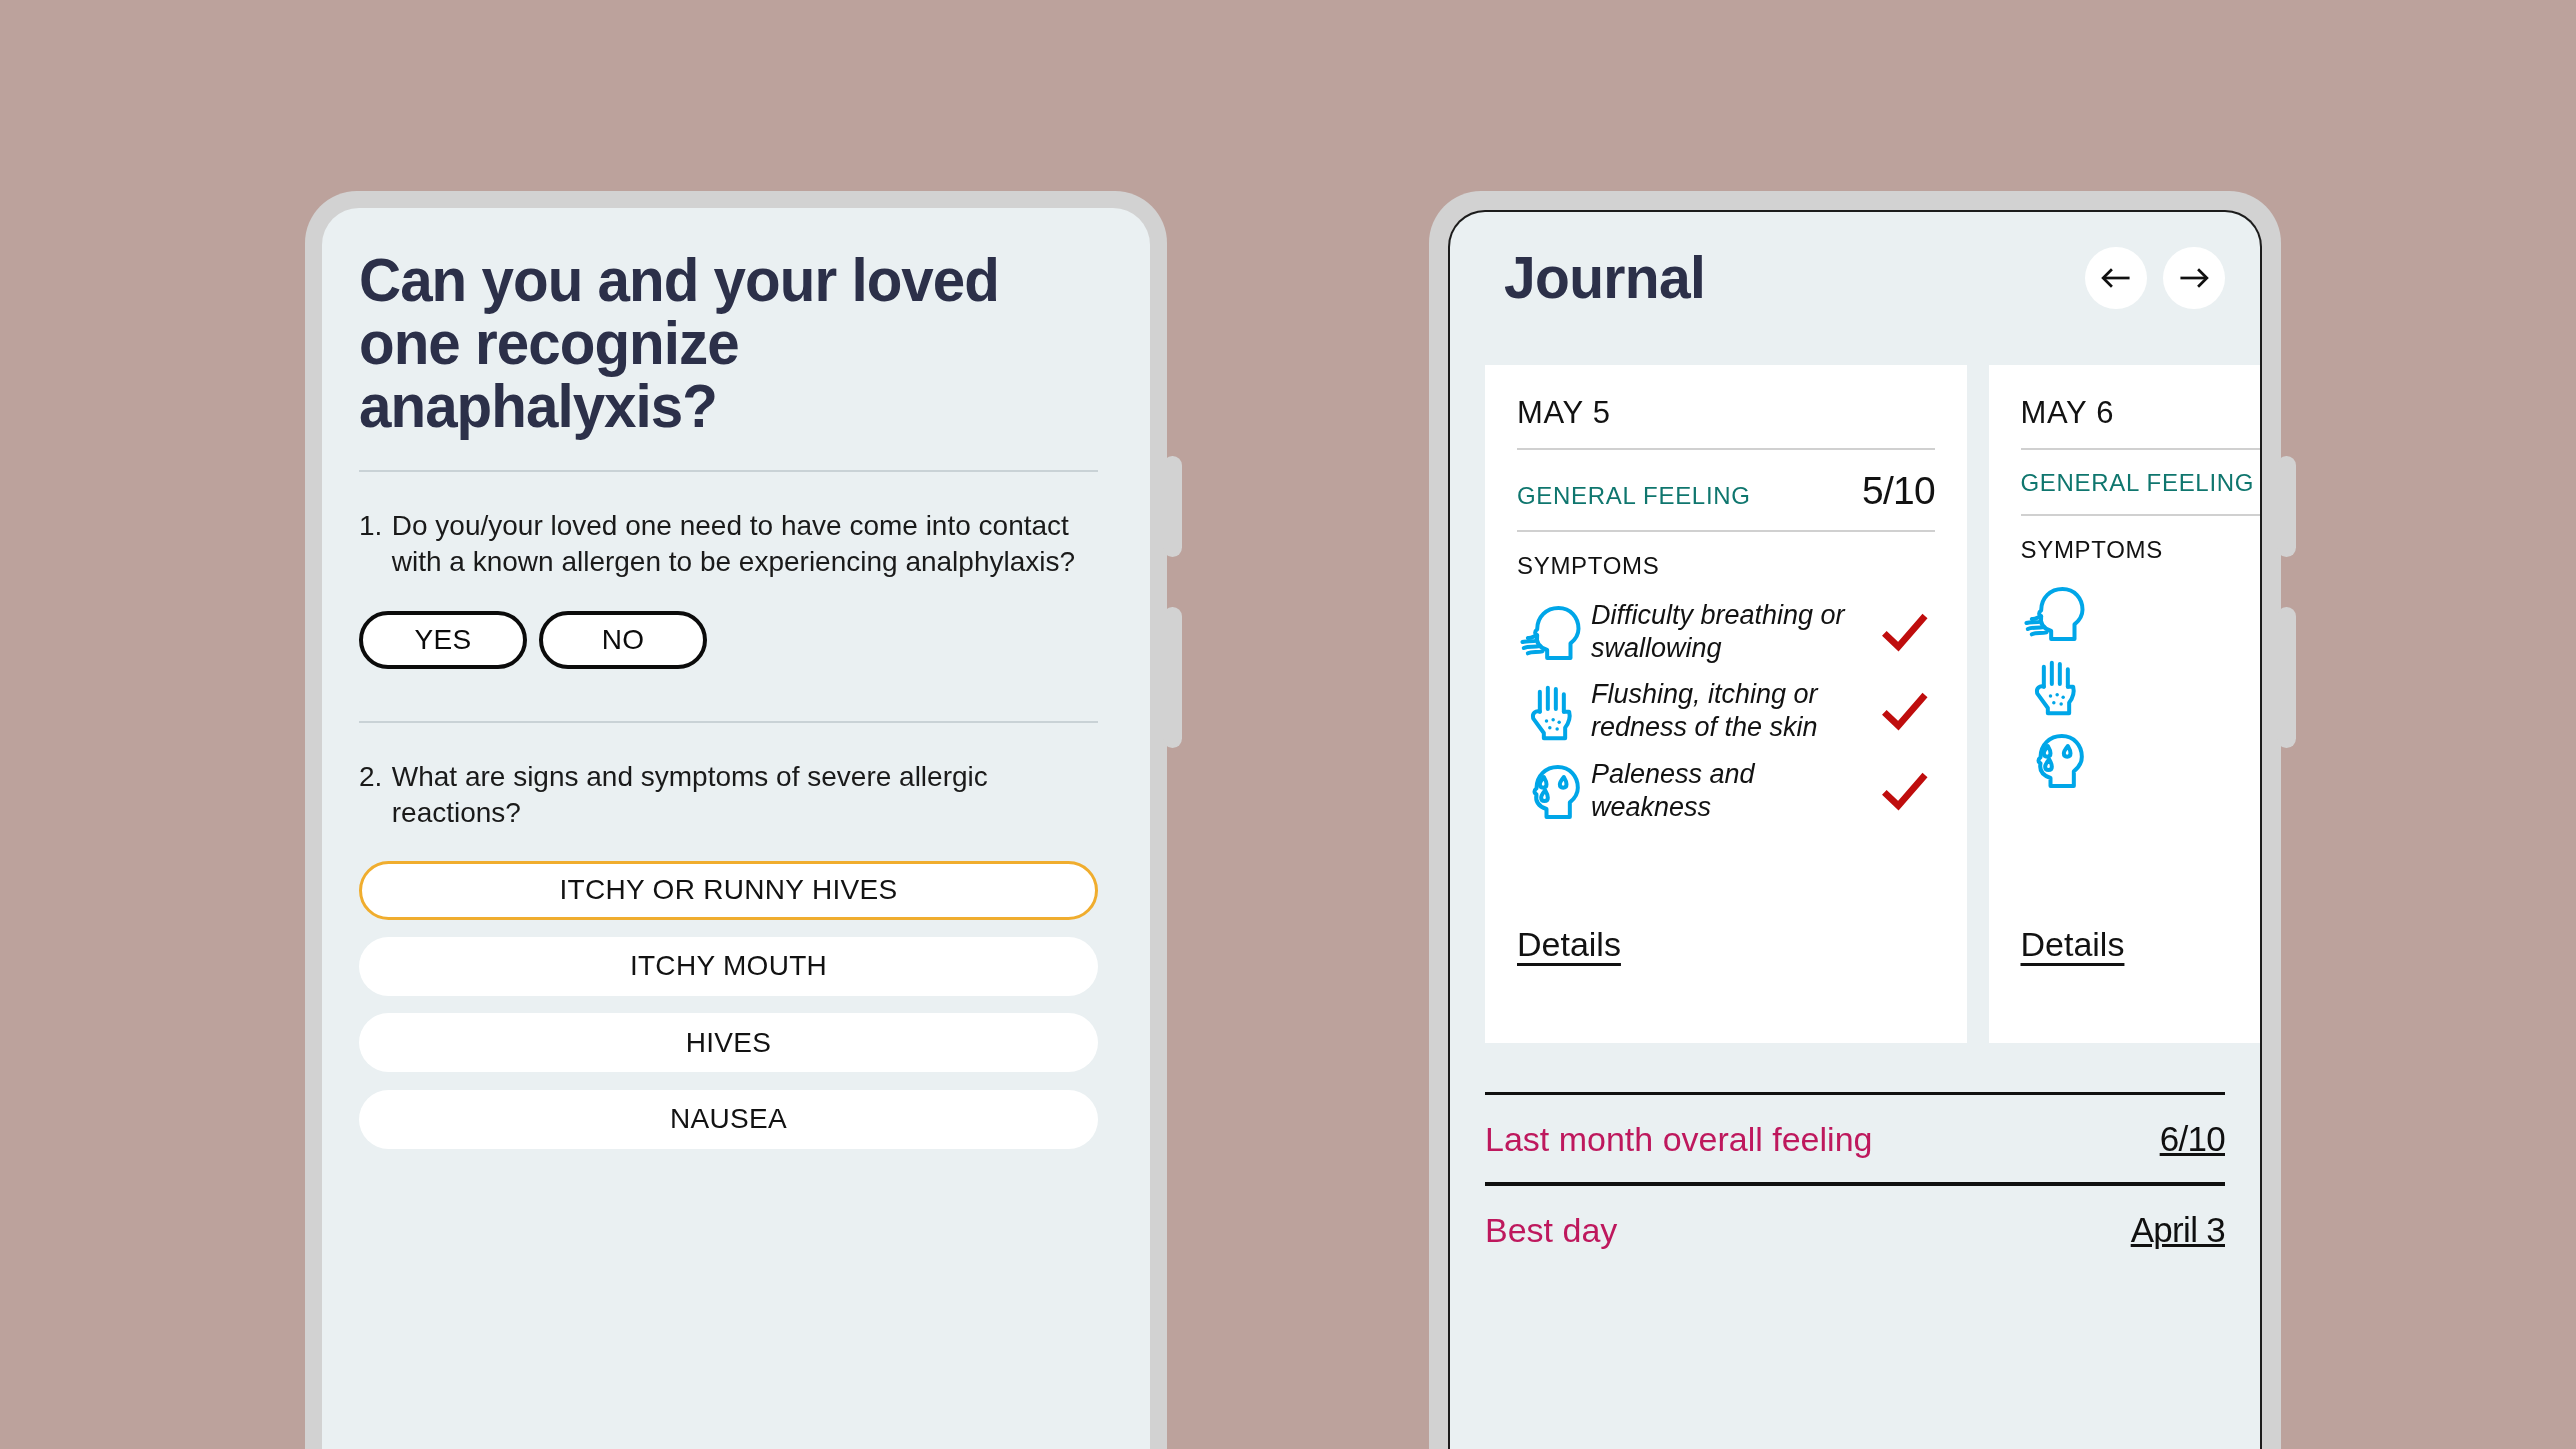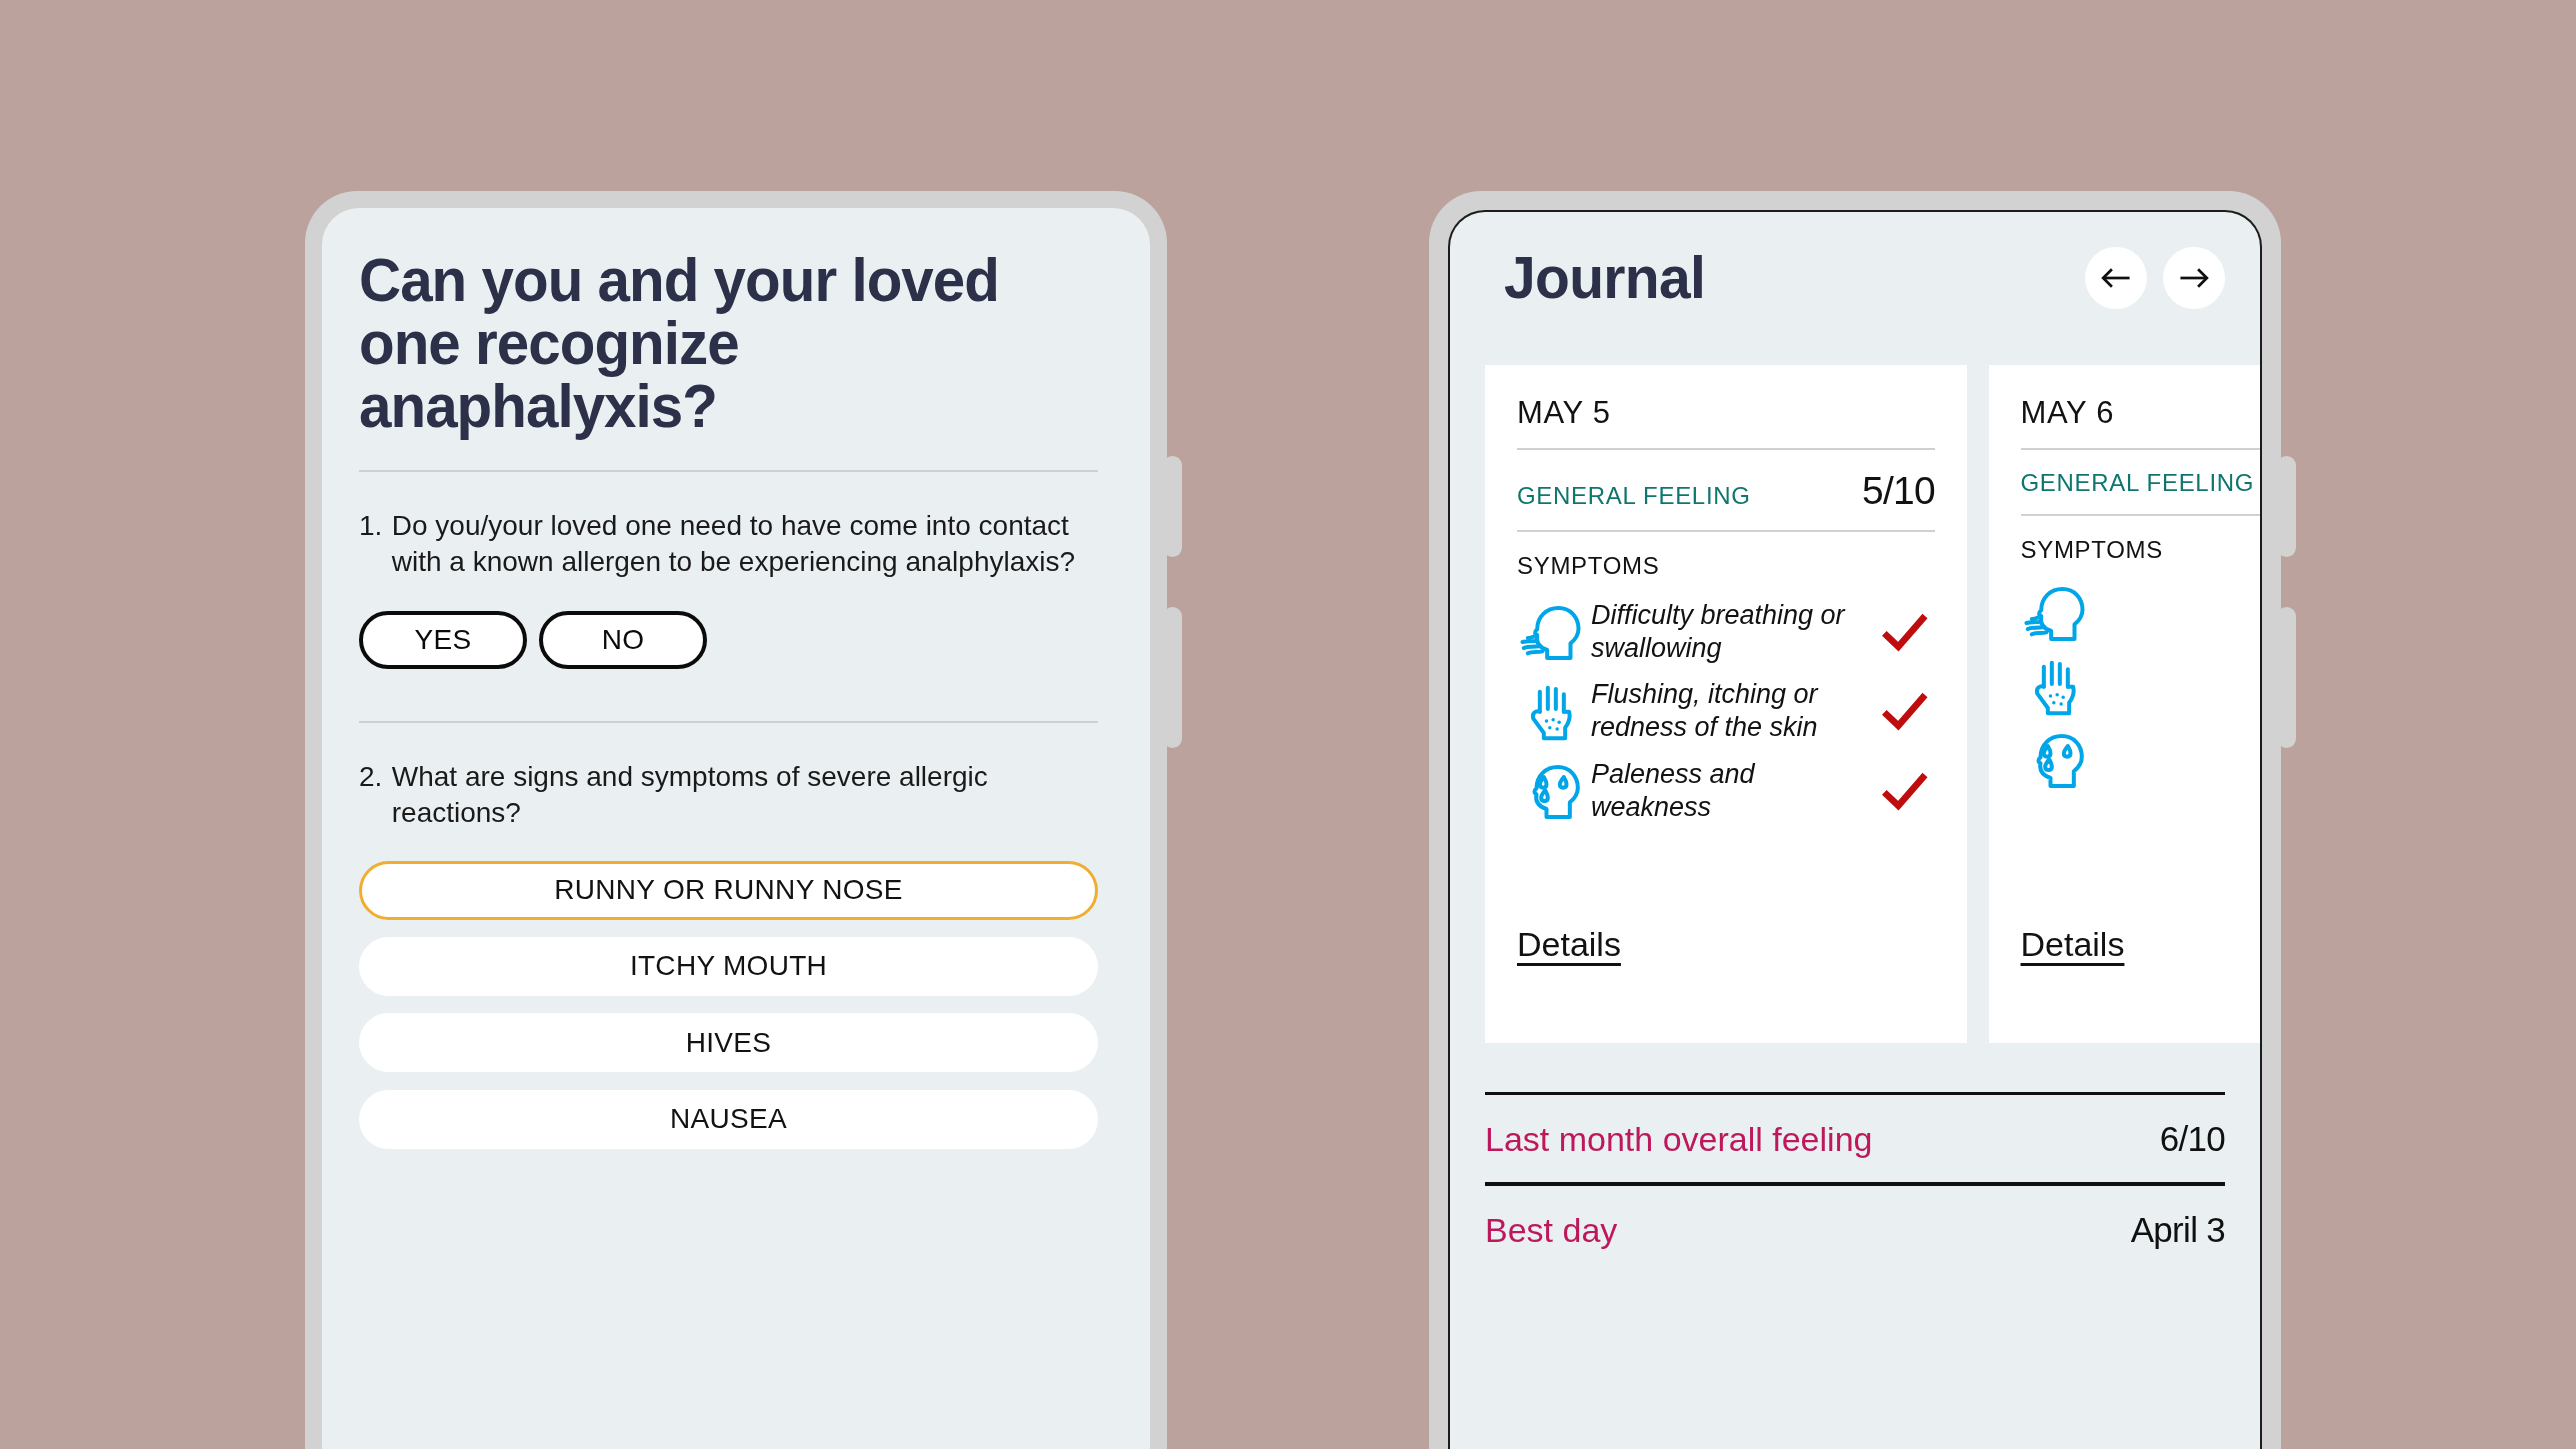--- a/index.html
+++ b/index.html
@@ -173,21 +173,21 @@
   .summary{
     position:absolute;left:35px;right:35px;top:880px;
     z-index:5;
   }
   .sum-hr{height:3.4px;background:#101010;}
   .sum-row{
     display:flex;align-items:baseline;justify-content:space-between;
     padding:24px 0 23px 0;
   }
   .sum-label{font-size:34px;color:#be185d;}
-  .sum-value{font-size:35px;color:#101010;letter-spacing:-0.7px;}
+  .sum-value{font-size:35px;color:#101010;letter-spacing:-0.7px;text-decoration:underline;}
 </style>
 </head>
 <body>
 
 <div class="phone" id="phone-left">
   <div class="phone-body"></div>
   <div class="side-btn sb1"></div>
   <div class="side-btn sb2"></div>
 
   <div class="screen">
@@ -210,21 +210,21 @@
 
       <div class="rule2"></div>
 
       <div class="q-block">
         <div class="q-text">
           <span class="q-num">2.</span>
           <span class="q-body">What are signs and symptoms of severe allergic reactions?</span>
         </div>
 
         <div class="chips">
-          <div class="chip selected">RUNNY OR RUNNY NOSE</div>
+          <div class="chip selected">ITCHY OR RUNNY HIVES</div>
           <div class="chip">ITCHY MOUTH</div>
           <div class="chip">HIVES</div>
           <div class="chip">NAUSEA</div>
         </div>
       </div>
 
     </div>
   </div>
 </div>
 

